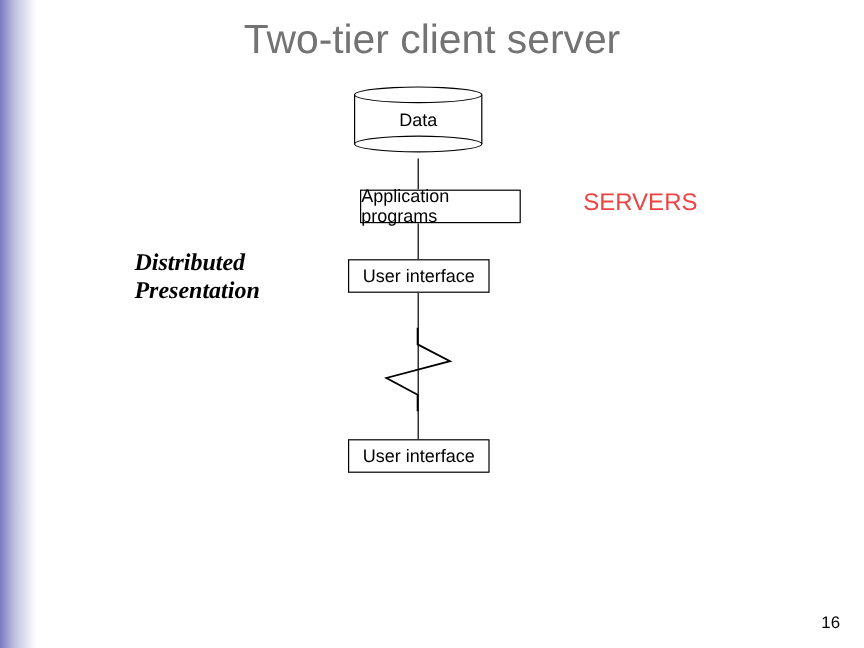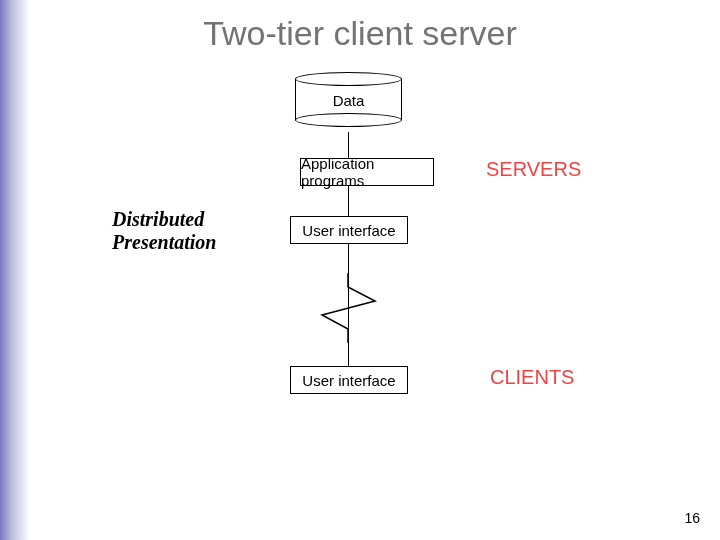--- a/index.html
+++ b/index.html
@@ -170,21 +170,20 @@
     <span>Application programs</span>
   </div>
   <div class="box ui1">
     <span>User interface</span>
   </div>
   <div class="box ui2">
     <span>User interface</span>
   </div>
 
   <div class="side-label lbl-servers">SERVERS</div>
-  <div class="side-label lbl-clients">CLIENTS</div>
 
   <div class="lbl-dist">
     <span>Distributed</span><br>
     <span>Presentation</span>
   </div>
 
 </div>
 
 <div class="page-number">16</div>
 

